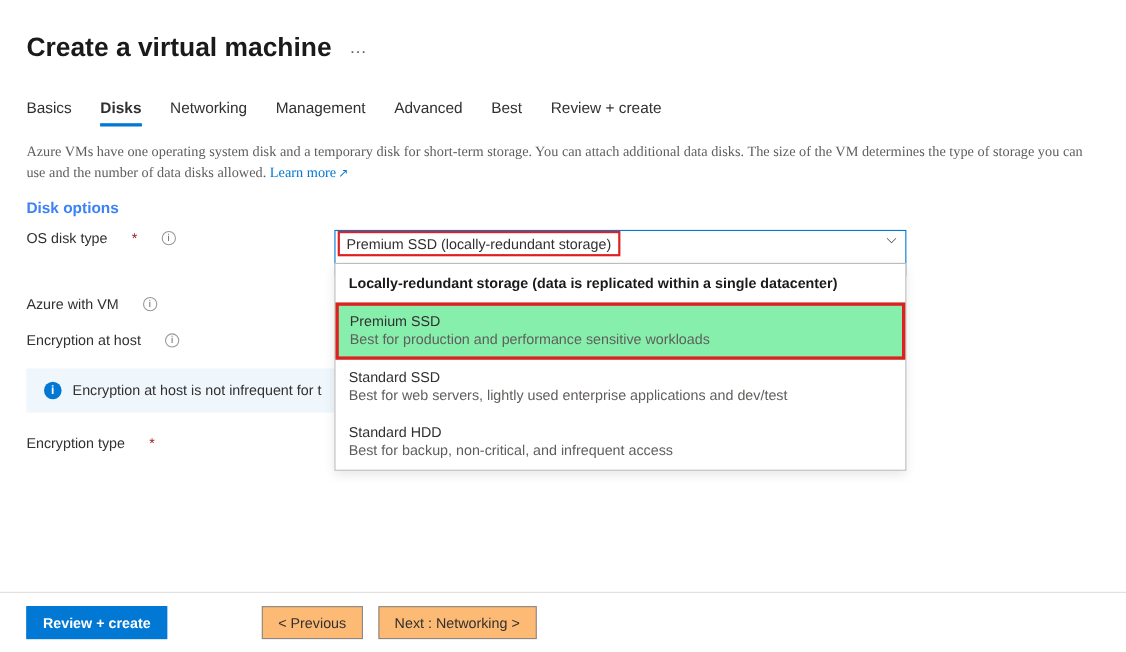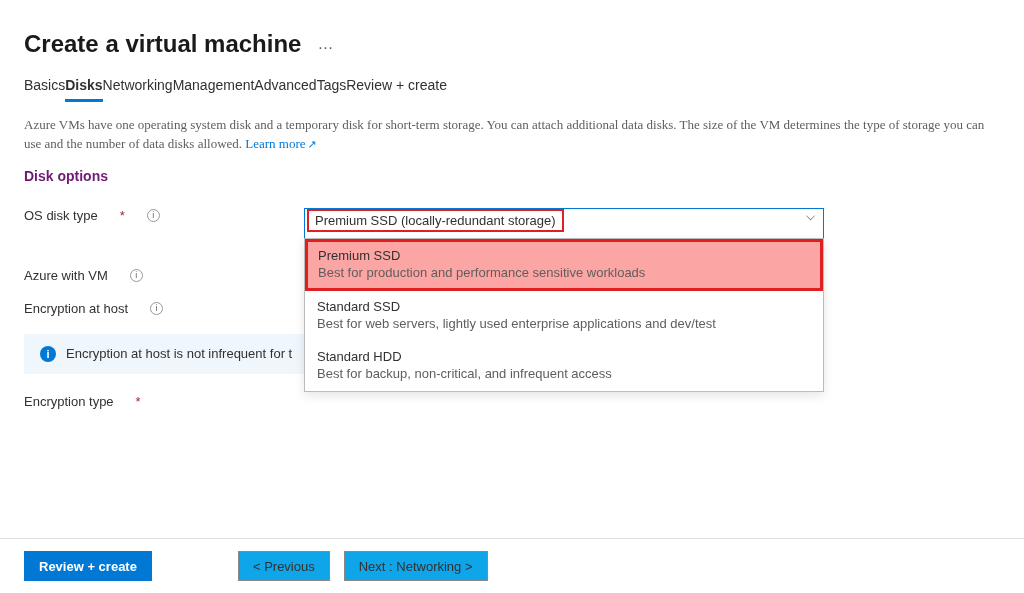--- a/index.html
+++ b/index.html
@@ -13,34 +13,35 @@
       overflow: hidden;
       position: relative;
     }
     .page {
       padding: 30px 24px 0 24px;
     }
     .header-row {
       display: flex;
       align-items: center;
       gap: 16px;
-      margin-bottom: 19px;
+      margin-bottom: 32px;
     }
     h1 {
       font-size: 24px;
       font-weight: 600;
       color: #1b1a19;
     }
     .ellipsis {
       color: #605e5c;
       font-size: 16px;
       cursor: pointer;
     }
     .tabs {
       display: flex;
+      gap: 26px;
       border-bottom: none;
       margin-bottom: 14px;
     }
     .tab {
       font-size: 14px;
       color: #323130;
       padding-bottom: 6px;
       cursor: pointer;
       border-bottom: 2px solid transparent;
     }
@@ -61,22 +62,22 @@
       cursor: pointer;
     }
     .extlink-icon {
       display: inline-block;
       font-size: 11px;
       margin-left: 2px;
     }
     h3.section {
       font-size: 14px;
       font-weight: 600;
-      margin-bottom: 24px;
-      color: #701a75;
+      margin-bottom: 12px;
+      color: #3b82f6;
     }
     .form-row {
       display: flex;
       align-items: flex-start;
       margin-bottom: 18px;
     }
     .form-label {
       width: 280px;
       font-size: 13px;
       color: #323130;
@@ -137,21 +138,21 @@
       padding: 10px 12px 10px 12px;
       font-weight: 600;
       font-size: 13px;
       color: #1b1a19;
     }
     .dd-option {
       padding: 8px 12px 10px 12px;
       cursor: pointer;
     }
     .dd-option.selected {
-      background: #fca5a5;
+      background: #86efac;
     }
     .dd-opt-title {
       font-size: 13px;
       color: #323130;
     }
     .dd-opt-desc {
       font-size: 13px;
       color: #605e5c;
       margin-top: 2px;
     }
@@ -187,21 +188,21 @@
       display: flex;
       gap: 14px;
       background: #fff;
     }
     .btn {
       height: 30px;
       padding: 0 14px;
       font-size: 13px;
       cursor: pointer;
       border: 1px solid #8a8886;
-      background: #0ea5e9;
+      background: #fdba74;
       color: #323130;
     }
     .btn.primary {
       background: #0078d4;
       border-color: #0078d4;
       color: #fff;
       font-weight: 600;
     }
     .footer-spacer { width: 58px; }
   </style>
@@ -213,21 +214,21 @@
     <h1>Create a virtual machine</h1>
     <span class="ellipsis">…</span>
   </div>
 
   <div class="tabs">
     <div class="tab">Basics</div>
     <div class="tab active">Disks</div>
     <div class="tab">Networking</div>
     <div class="tab">Management</div>
     <div class="tab">Advanced</div>
-    <div class="tab">Tags</div>
+    <div class="tab">Best</div>
     <div class="tab">Review + create</div>
   </div>
 
   <p class="intro">
     <span>Azure VMs have one operating system disk and a temporary disk for short-term storage. You can attach additional data disks. The size of the VM determines the type of storage you can use and the number of data disks allowed.</span>
     <a class="link">
       <span>Learn more</span><span class="extlink-icon">↗</span>
     </a>
   </p>
 
@@ -238,20 +239,21 @@
       <span>OS disk type</span>
       <span class="req">*</span>
       <span class="info-icon">i</span>
     </div>
     <div class="form-control-area">
       <div class="select-box">
         <span class="select-text-hl">Premium SSD (locally-redundant storage)</span>
         <span class="chevron">⌵</span>
       </div>
       <div class="dropdown">
+        <div class="dd-group-header">Locally-redundant storage (data is replicated within a single datacenter)</div>
         <div class="dd-option selected hl">
           <div class="dd-opt-title">Premium SSD</div>
           <div class="dd-opt-desc">Best for production and performance sensitive workloads</div>
         </div>
         <div class="dd-option">
           <div class="dd-opt-title">Standard SSD</div>
           <div class="dd-opt-desc">Best for web servers, lightly used enterprise applications and dev/test</div>
         </div>
         <div class="dd-option">
           <div class="dd-opt-title">Standard HDD</div>

